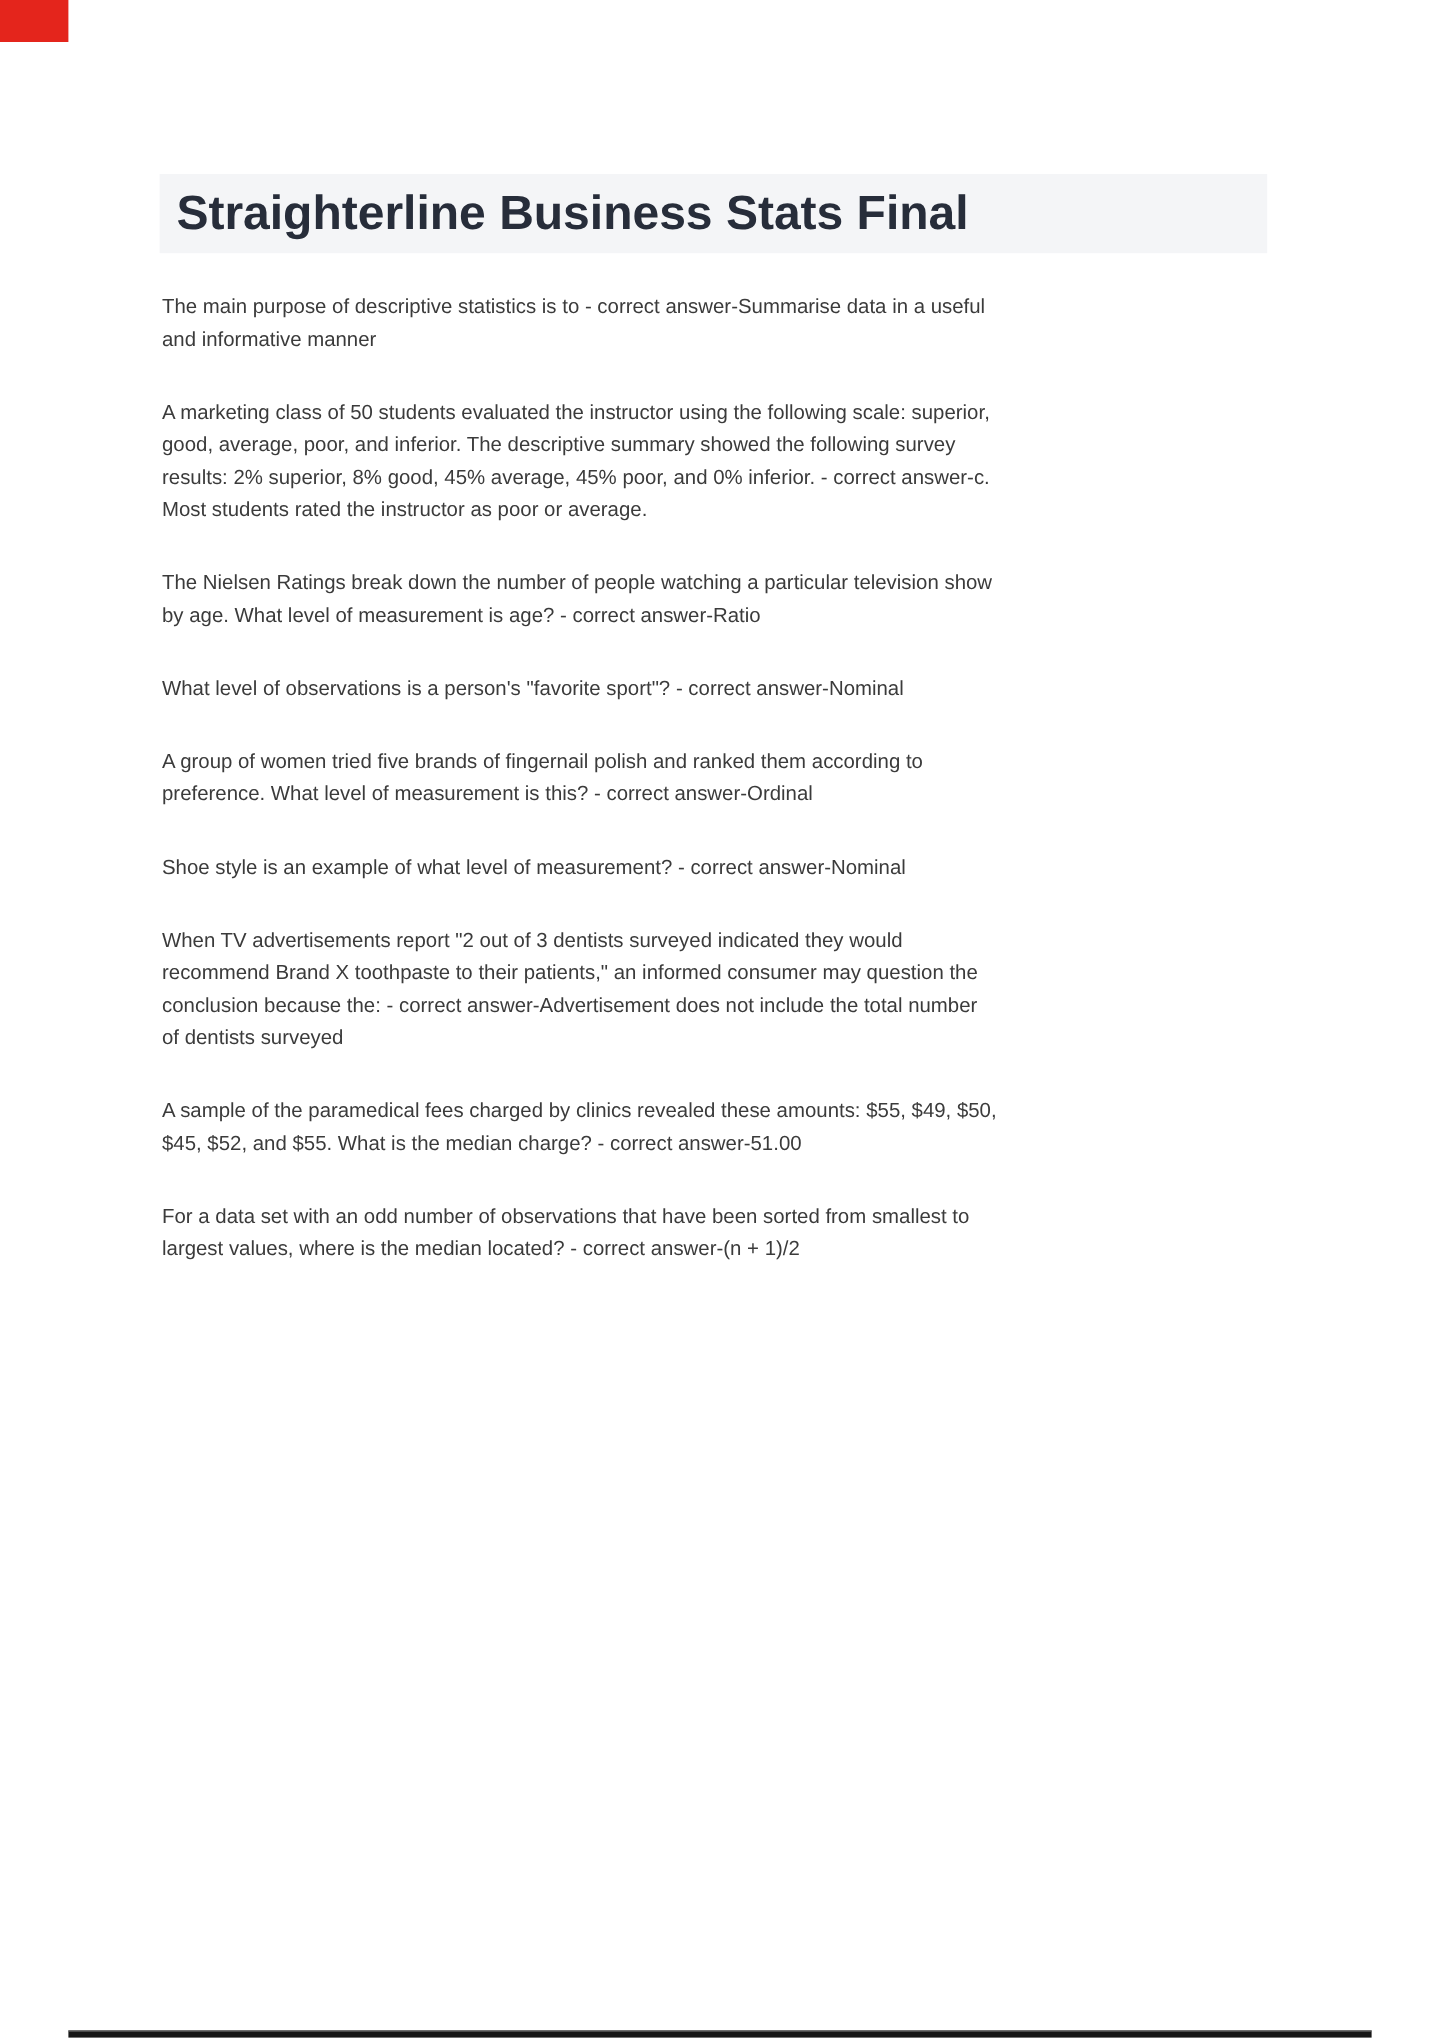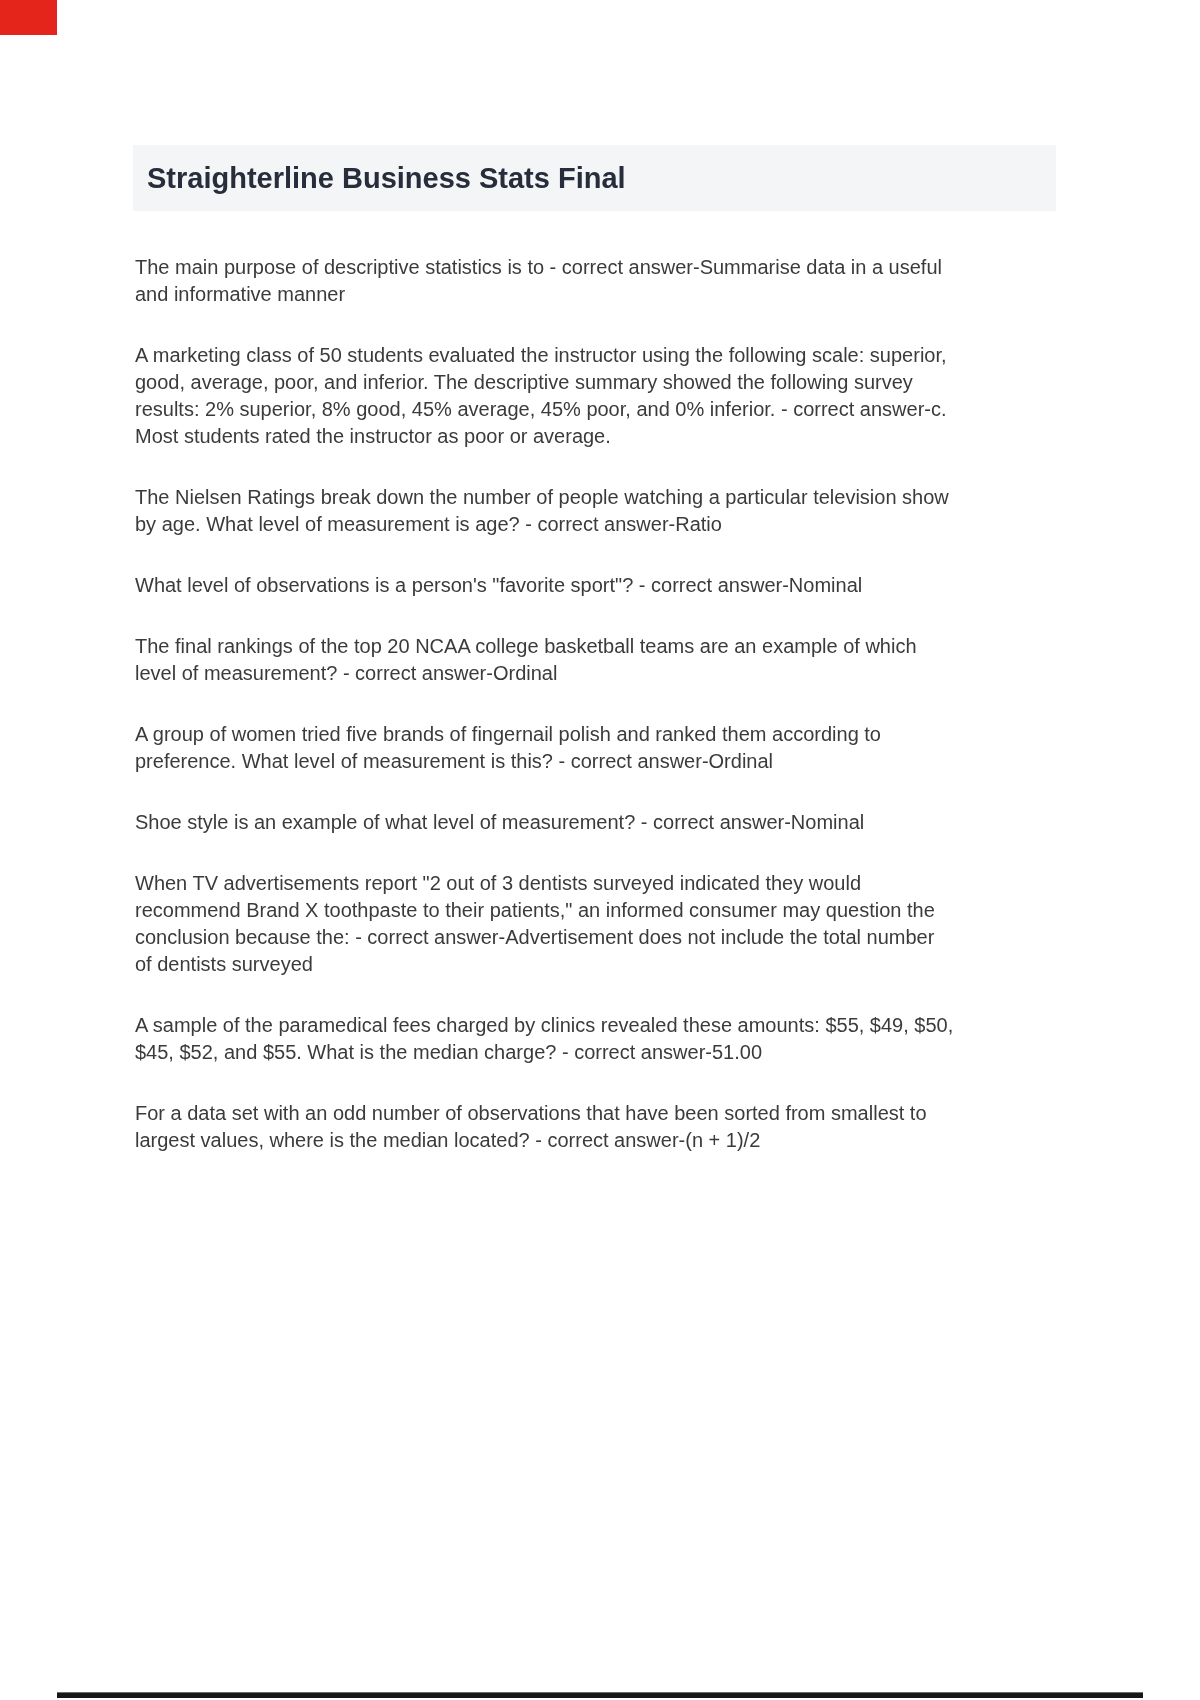--- a/index.html
+++ b/index.html
@@ -27,35 +27,35 @@
     position: absolute;
     left: 133px;
     top: 145px;
     width: 923px;
     height: 66px;
     background: #f4f5f7;
   }
   .title-band h1 {
     margin: 0;
     padding-left: 14px;
-    font-size: 29px;
+    font-size: 40px;
     line-height: 66px;
     font-weight: bold;
     color: #272d3a;
     white-space: nowrap;
   }
   .content {
     position: absolute;
     left: 135px;
     top: 242px;
     width: 945px;
   }
   .content p {
-    margin: 12px 0 34px 0;
-    font-size: 20px;
+    margin: 0 0 34px 0;
+    font-size: 17px;
     line-height: 27px;
     color: #3b3b3b;
     white-space: pre-line;
   }
   .bottom-divider {
     position: absolute;
     left: 57px;
     top: 1692px;
     width: 1086px;
     height: 5px;
@@ -77,22 +77,20 @@
   <div class="content">
     <p>The main purpose of descriptive statistics is to - correct answer-Summarise data in a useful
 and informative manner</p>
     <p>A marketing class of 50 students evaluated the instructor using the following scale: superior,
 good, average, poor, and inferior. The descriptive summary showed the following survey
 results: 2% superior, 8% good, 45% average, 45% poor, and 0% inferior. - correct answer-c.
 Most students rated the instructor as poor or average.</p>
     <p>The Nielsen Ratings break down the number of people watching a particular television show
 by age. What level of measurement is age? - correct answer-Ratio</p>
     <p>What level of observations is a person's "favorite sport"? - correct answer-Nominal</p>
-    <p>The final rankings of the top 20 NCAA college basketball teams are an example of which
-level of measurement? - correct answer-Ordinal</p>
     <p>A group of women tried five brands of fingernail polish and ranked them according to
 preference. What level of measurement is this? - correct answer-Ordinal</p>
     <p>Shoe style is an example of what level of measurement? - correct answer-Nominal</p>
     <p>When TV advertisements report "2 out of 3 dentists surveyed indicated they would
 recommend Brand X toothpaste to their patients," an informed consumer may question the
 conclusion because the: - correct answer-Advertisement does not include the total number
 of dentists surveyed</p>
     <p>A sample of the paramedical fees charged by clinics revealed these amounts: $55, $49, $50,
 $45, $52, and $55. What is the median charge? - correct answer-51.00</p>
     <p>For a data set with an odd number of observations that have been sorted from smallest to

